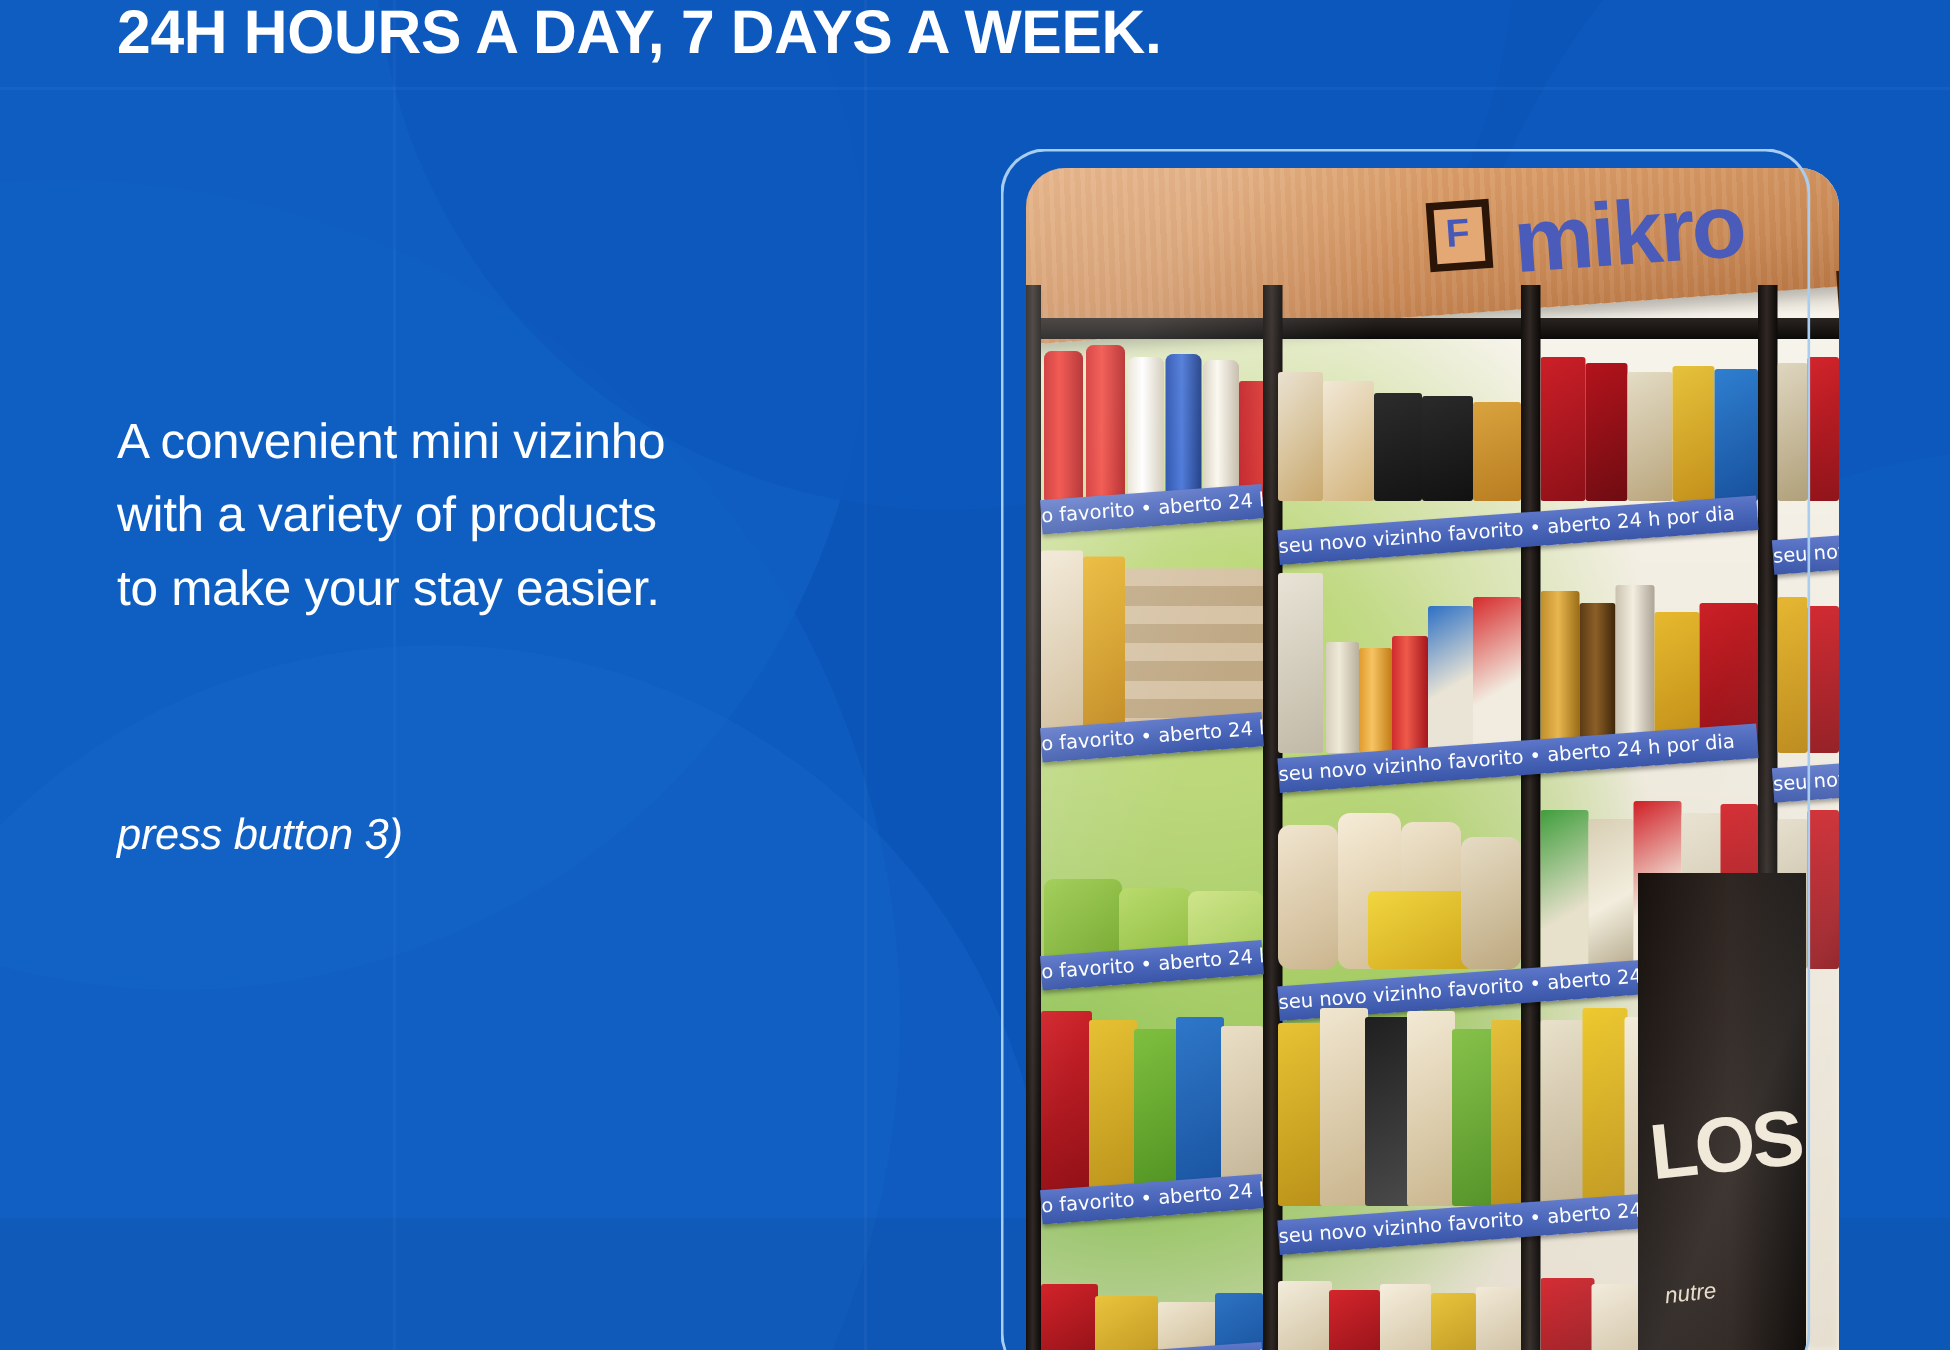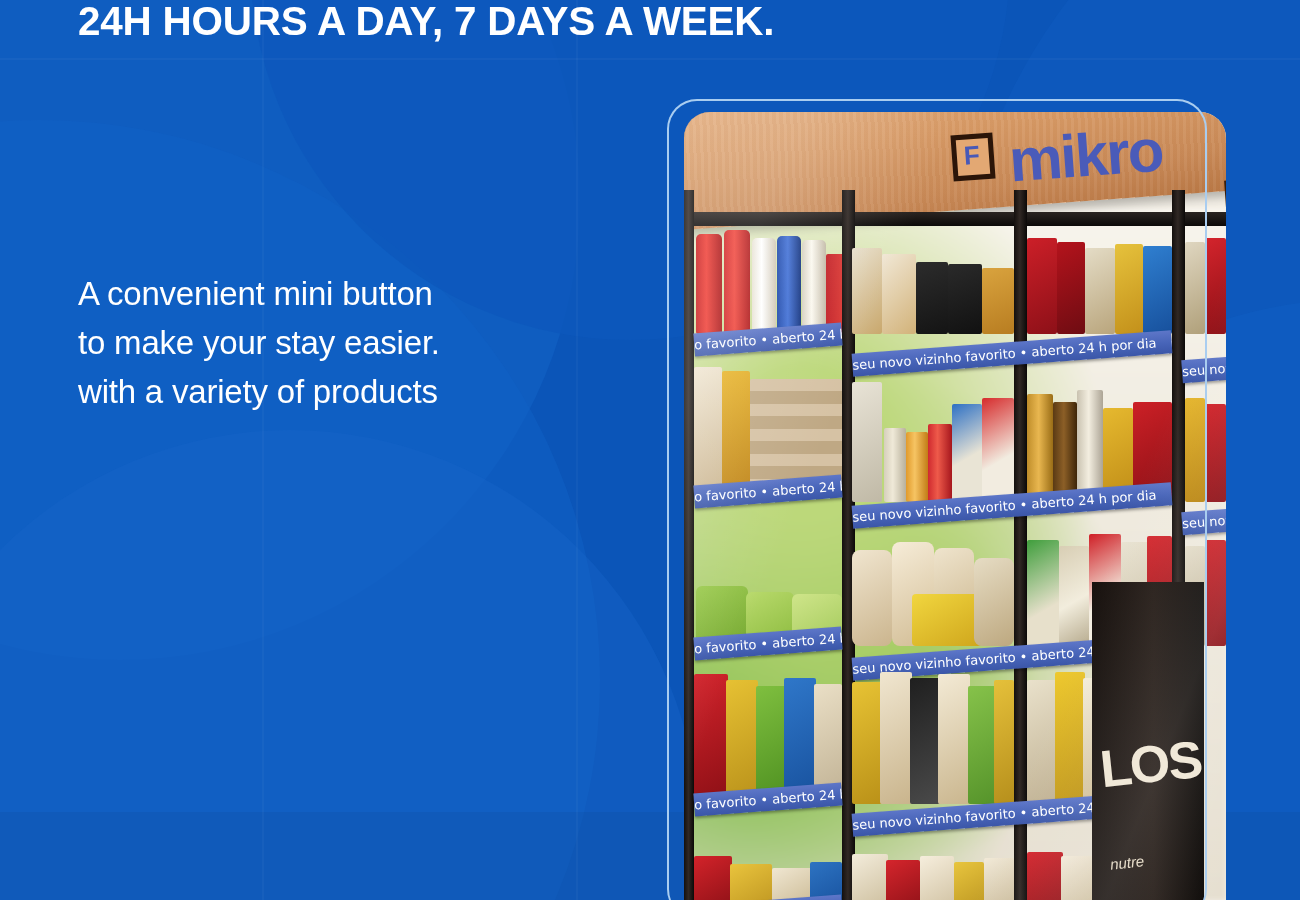--- a/index.html
+++ b/index.html
@@ -158,26 +158,27 @@
   <div class="arc a6"></div>
   <div class="band band1"></div>
   <div class="band band2"></div>
   <div class="vband" style="left:262px"></div>
   <div class="vband" style="left:576px"></div>
 </div>
 
 <h1 id="headline">24H HOURS A DAY, 7 DAYS A WEEK.</h1>
 
 <div id="intro">
-  <span class="ln">A convenient mini button</span>
+  <span class="ln">A convenient mini vizinho</span>
+  <span class="ln">with a variety of products</span>
   <span class="ln">to make your stay easier.</span>
-  <span class="ln">with a variety of products</span>
 </div>
 
 <div id="location">
+  <div class="loc-italic">press button 3)</div>
 </div>
 
 <div id="photo-outline"></div>
 
 <figure id="photo" aria-label="Mikro market self-service mini market fridge cabinets stocked with snacks, eggs, canned goods and bread">
   <div id="photo-inner">
 
     <div class="backdrop"></div>
 
     <div class="sign-dark"></div>

